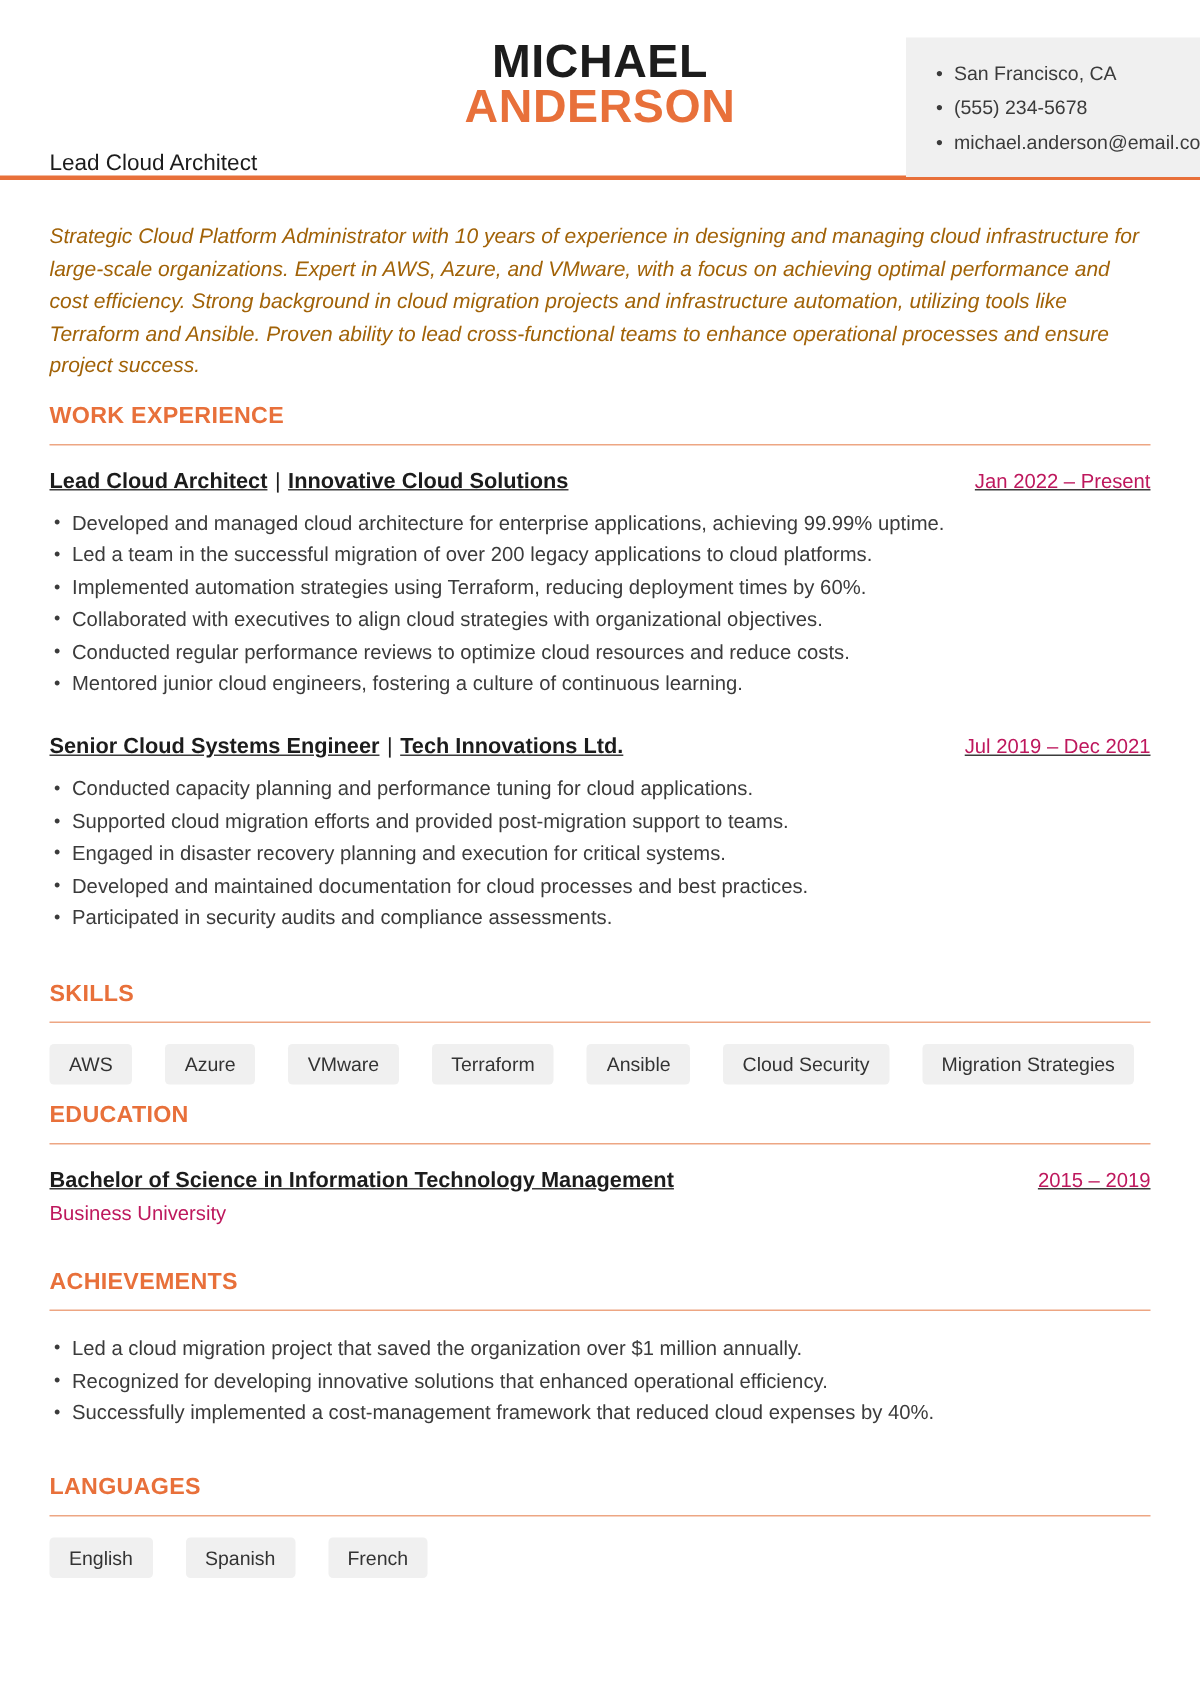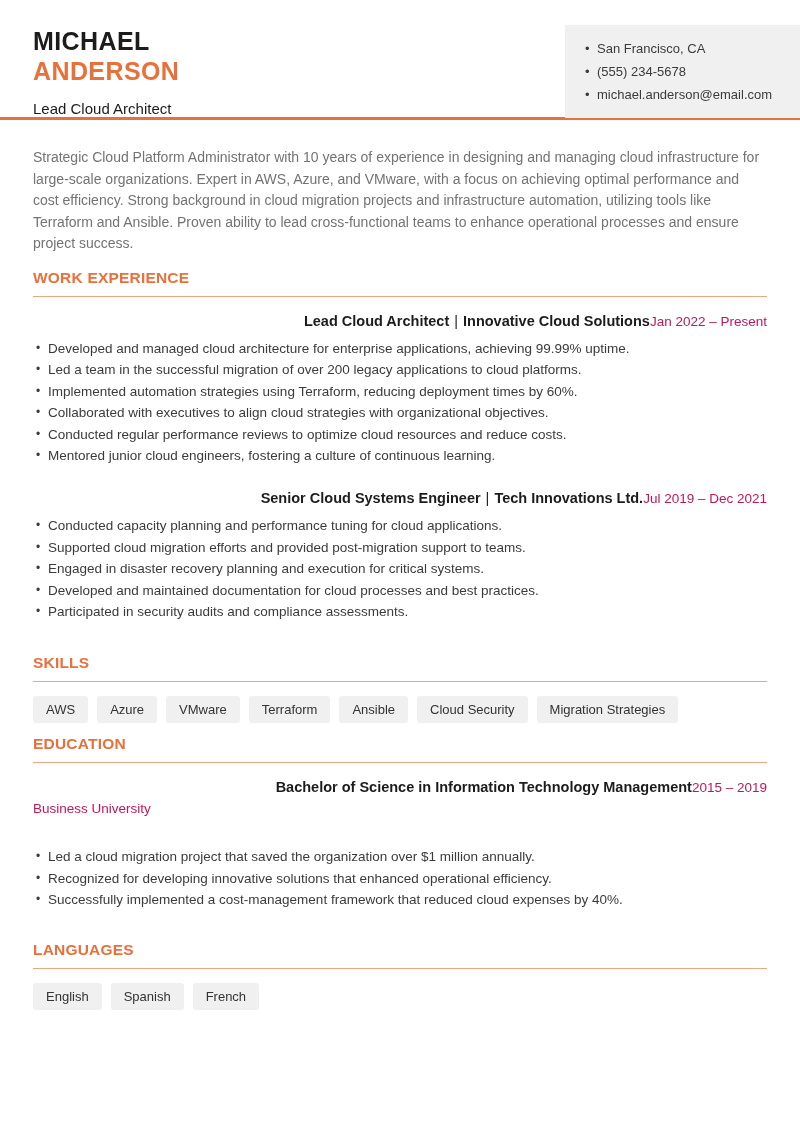--- a/index.html
+++ b/index.html
@@ -6,61 +6,61 @@
   html, body { margin: 0; padding: 0; }
   body {
     width: 800px; height: 1130px; overflow: hidden;
     background: #ffffff;
     font-family: "Liberation Sans", sans-serif;
     color: #3b3b3b;
   }
 
   
   .header { position: relative; padding: 26px 33px 0 33px; height: 117px; }
-  .name { margin: 0; font-size: 25px; line-height: 30px; font-weight: 800; letter-spacing: 0.4px; color: #1c1c1c; }
+  .name { margin: 0; font-size: 31px; line-height: 30px; font-weight: 800; letter-spacing: 0.4px; color: #1c1c1c; text-align: center; }
   .name .last-name { color: var(--accent); }
   .header-job-title { margin-top: 14px; font-size: 15px; color: #1c1c1c; }
   .contact-box {
-    position: absolute; top: 25px; right: 0; width: 235px;
+    position: absolute; top: 25px; right: 0; width: 196px;
     background: #f0f0f0; padding: 12px 16px 12px 20px;
   }
   .contact-item { position: relative; padding-left: 12px; font-size: 13px; line-height: 23px; color: #3b3b3b; }
   .contact-item::before { content: "•"; position: absolute; left: 0; color: #3b3b3b; }
 
   .top-rule { height: 3px; background: var(--accent); border: none; margin: 0; }
 
   
   .page { padding: 0 33px; }
-  .summary { margin-top: 27px; font-size: 14px; line-height: 21.5px; color: #737373; }
+  .summary { margin-top: 27px; font-size: 14px; line-height: 21.5px; color: #a16207; font-style: italic; }
 
   .section { margin-top: 12px; }
   .section-heading {
     margin: 0; font-size: 15.5px; font-weight: 700; letter-spacing: 0.2px;
     color: var(--accent);
     padding-bottom: 9px; border-bottom: 1.5px solid #eda683;
   }
 
   
   .job { margin-top: 16px; }
-  .row-header { display: flex; justify-content: flex-end; align-items: baseline; }
+  .row-header { display: flex; justify-content: space-between; align-items: baseline; text-decoration: underline; }
   .row-title { font-size: 14.5px; font-weight: 700; color: #1c1c1c; }
   .row-title .pipe { font-weight: 400; margin: 0 5px; color: #1c1c1c; }
   .row-dates { font-size: 13.5px; color: #be185d; white-space: nowrap; }
   .school { margin-top: 6px; font-size: 13.5px; color: #be185d; }
 
   
   ul.bullets { list-style: none; margin: 9px 0 0 0; padding: 0; }
   ul.bullets li {
     position: relative; padding-left: 15px;
     font-size: 13.5px; line-height: 21.6px; color: #3b3b3b;
   }
   ul.bullets li::before { content: "•"; position: absolute; left: 3px; font-size: 12px; }
 
   
-  .chips { display: flex; flex-wrap: wrap; gap: 9px; margin-top: 14px; }
+  .chips { display: flex; flex-wrap: wrap; gap: 22px; margin-top: 14px; }
   .chip {
     background: #f0f0f0; color: #333333;
     font-size: 13px; line-height: 1; padding: 7px 13px; border-radius: 3px;
   }
 </style>
 </head>
 <body style="--accent: #e8703a;">
 
 <header class="header">
   <h1 class="name">
@@ -140,20 +140,21 @@
     <div class="job">
       <div class="row-header">
         <div class="row-title">Bachelor of Science in Information Technology Management</div>
         <div class="row-dates">2015 – 2019</div>
       </div>
       <div class="school">Business University</div>
     </div>
   </section>
 
   <section class="section" style="margin-top:30px;">
+    <h2 class="section-heading">ACHIEVEMENTS</h2>
     <ul class="bullets" style="margin-top:14px;">
 
     <li>Led a cloud migration project that saved the organization over $1 million annually.</li>
         <li>Recognized for developing innovative solutions that enhanced operational efficiency.</li>
         <li>Successfully implemented a cost-management framework that reduced cloud expenses by 40%.</li>
       </ul>
   </section>
 
   <section class="section" style="margin-top:30px;">
     <h2 class="section-heading">LANGUAGES</h2>

